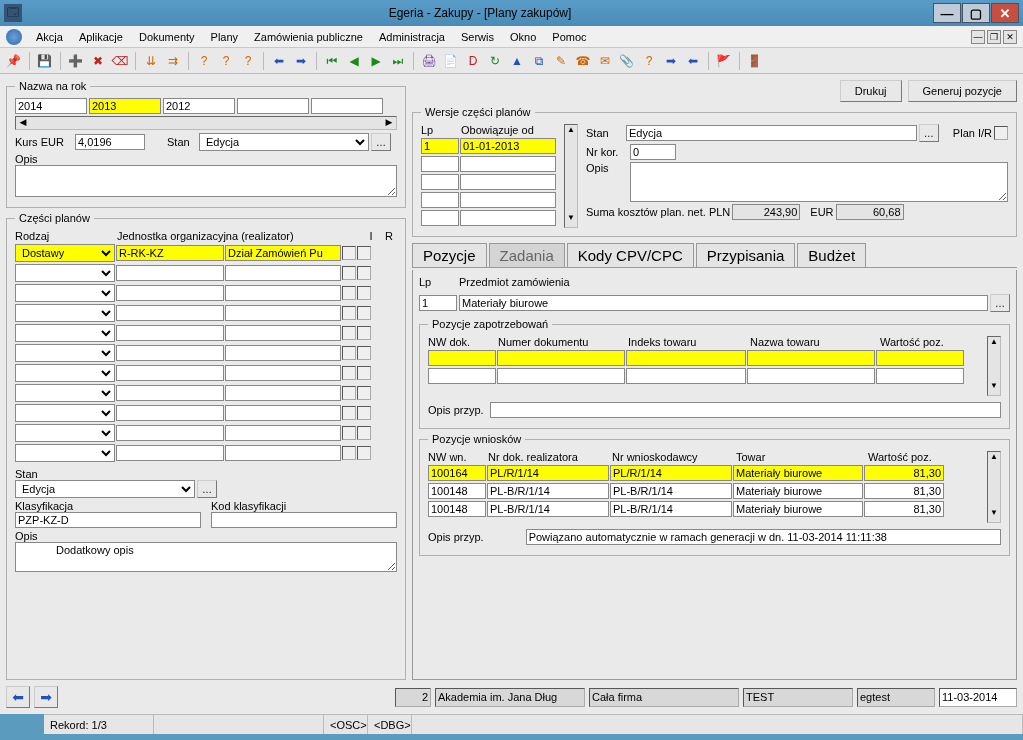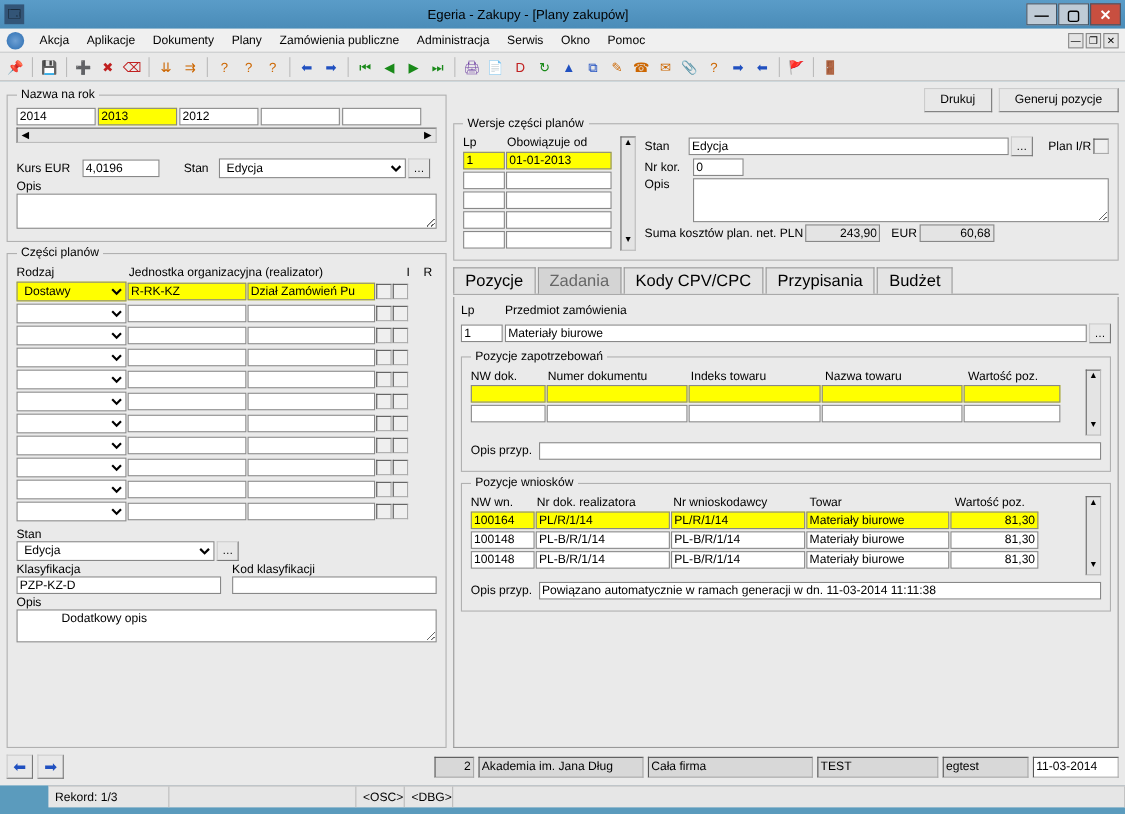--- a/index.html
+++ b/index.html
@@ -152,21 +152,21 @@
     <input type="text" class="yellow-bg" style="width: 72px;" value="2013">
     <input type="text" style="width: 72px;" value="2012">
     <input type="text" style="width: 72px;" value="">
     <input type="text" style="width: 72px;" value="">
   </div>
   <div class="scroll-h">
             <div class="arrow">◀</div>
             <div class="track"></div>
             <div class="arrow">▶</div>
           </div>
-  <div class="row" style="margin-top:14px">
+  <div class="row" style="margin-top:3px">
     <span style="width:58px">Kurs EUR</span>
     <input type="text" style="width: 70px;" value="4,0196">
     <span style="width:30px;margin-left:20px">Stan</span>
     <select style="width:170px"><option>Edycja</option></select>
     <div class="mini-btn">…</div>
   </div>
   <div><span>Opis</span></div>
   <textarea style="width: 100%; height: 32px;"></textarea>
 </fieldset>
 
@@ -440,21 +440,21 @@
                 </div>
               </div>
     <div class="right-scroll" style="height:72px">
                 <div class="arrow">▲</div>
                 <div class="track"></div>
                 <div class="arrow">▼</div>
               </div>
     </div>
     <div class="row" style="margin-top:6px">
       <span style="margin-right:4px">Opis przyp.</span>
-      <input type="text" style="flex: 1 1 0%;" value="Powiązano automatycznie w ramach generacji w dn. 11-03-2014 11:11:38">
+      <input type="text" style="flex: 1 1 0%; margin-left: 36px;" value="Powiązano automatycznie w ramach generacji w dn. 11-03-2014 11:11:38">
     </div>
   </fieldset>
 </div>
 
 </div>
 </div>
 
 <div class="nav-bar">
   <div class="nav-btn">⬅</div>
   <div class="nav-btn">➡</div>

